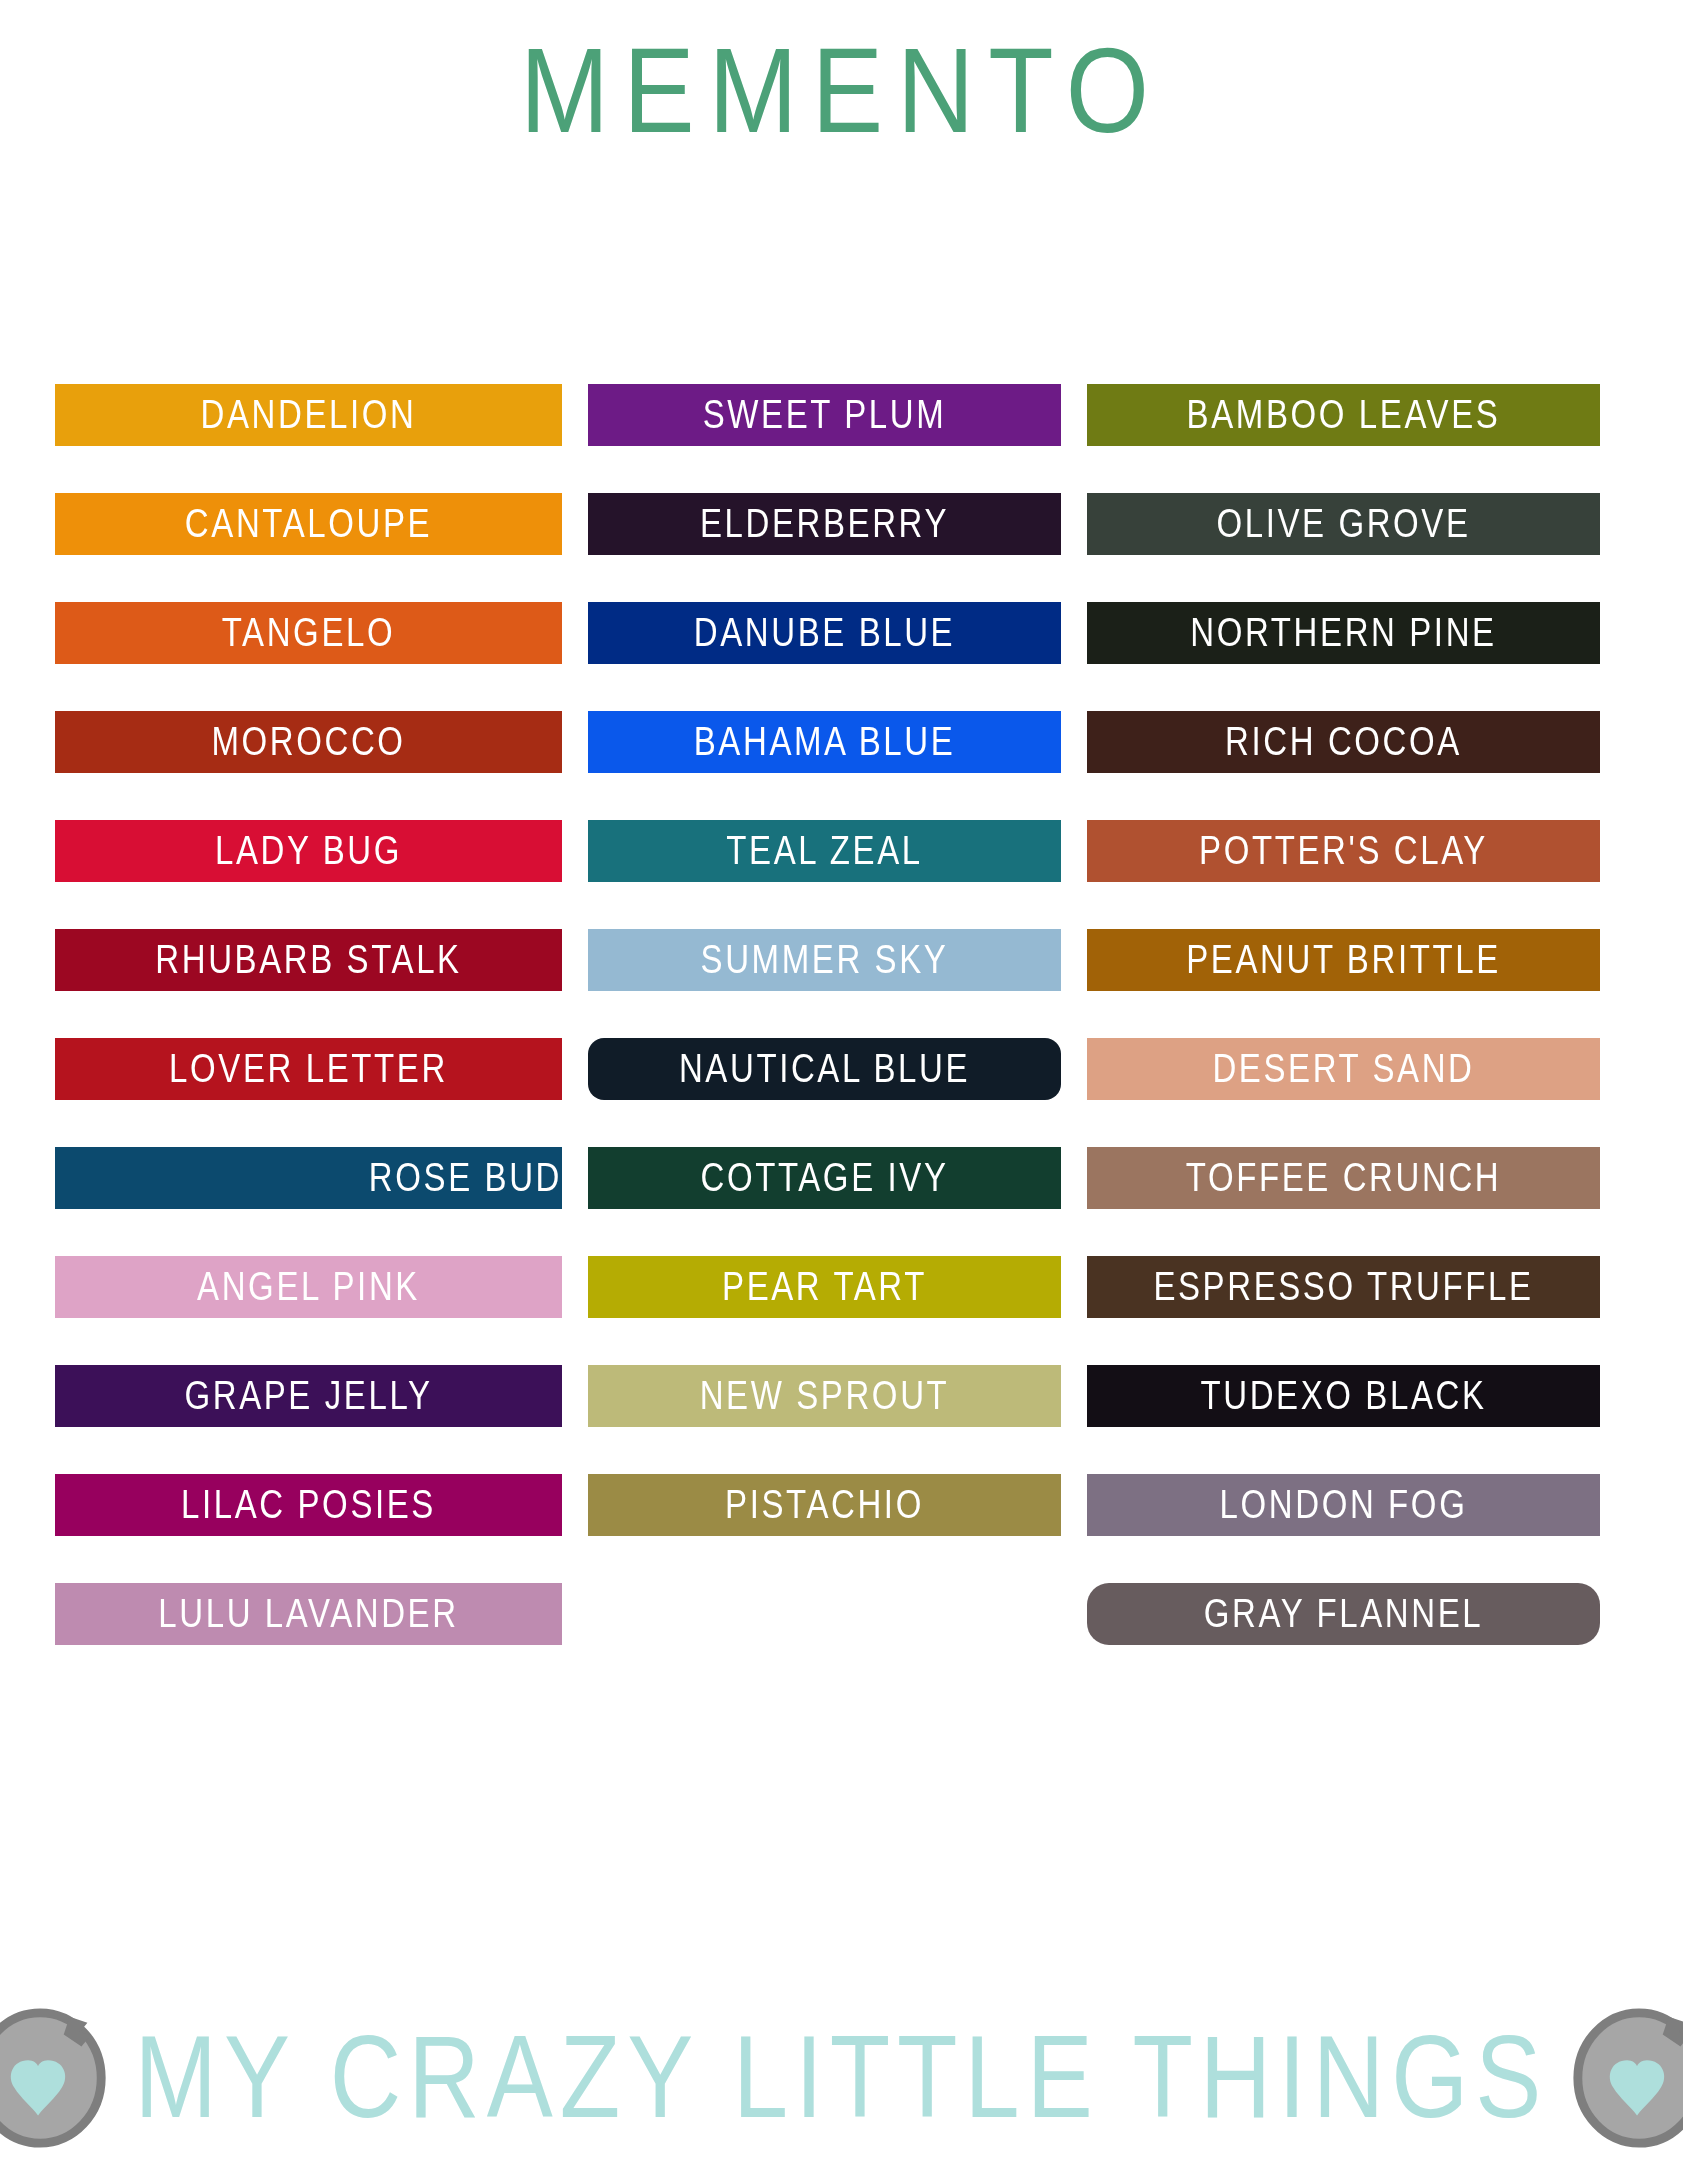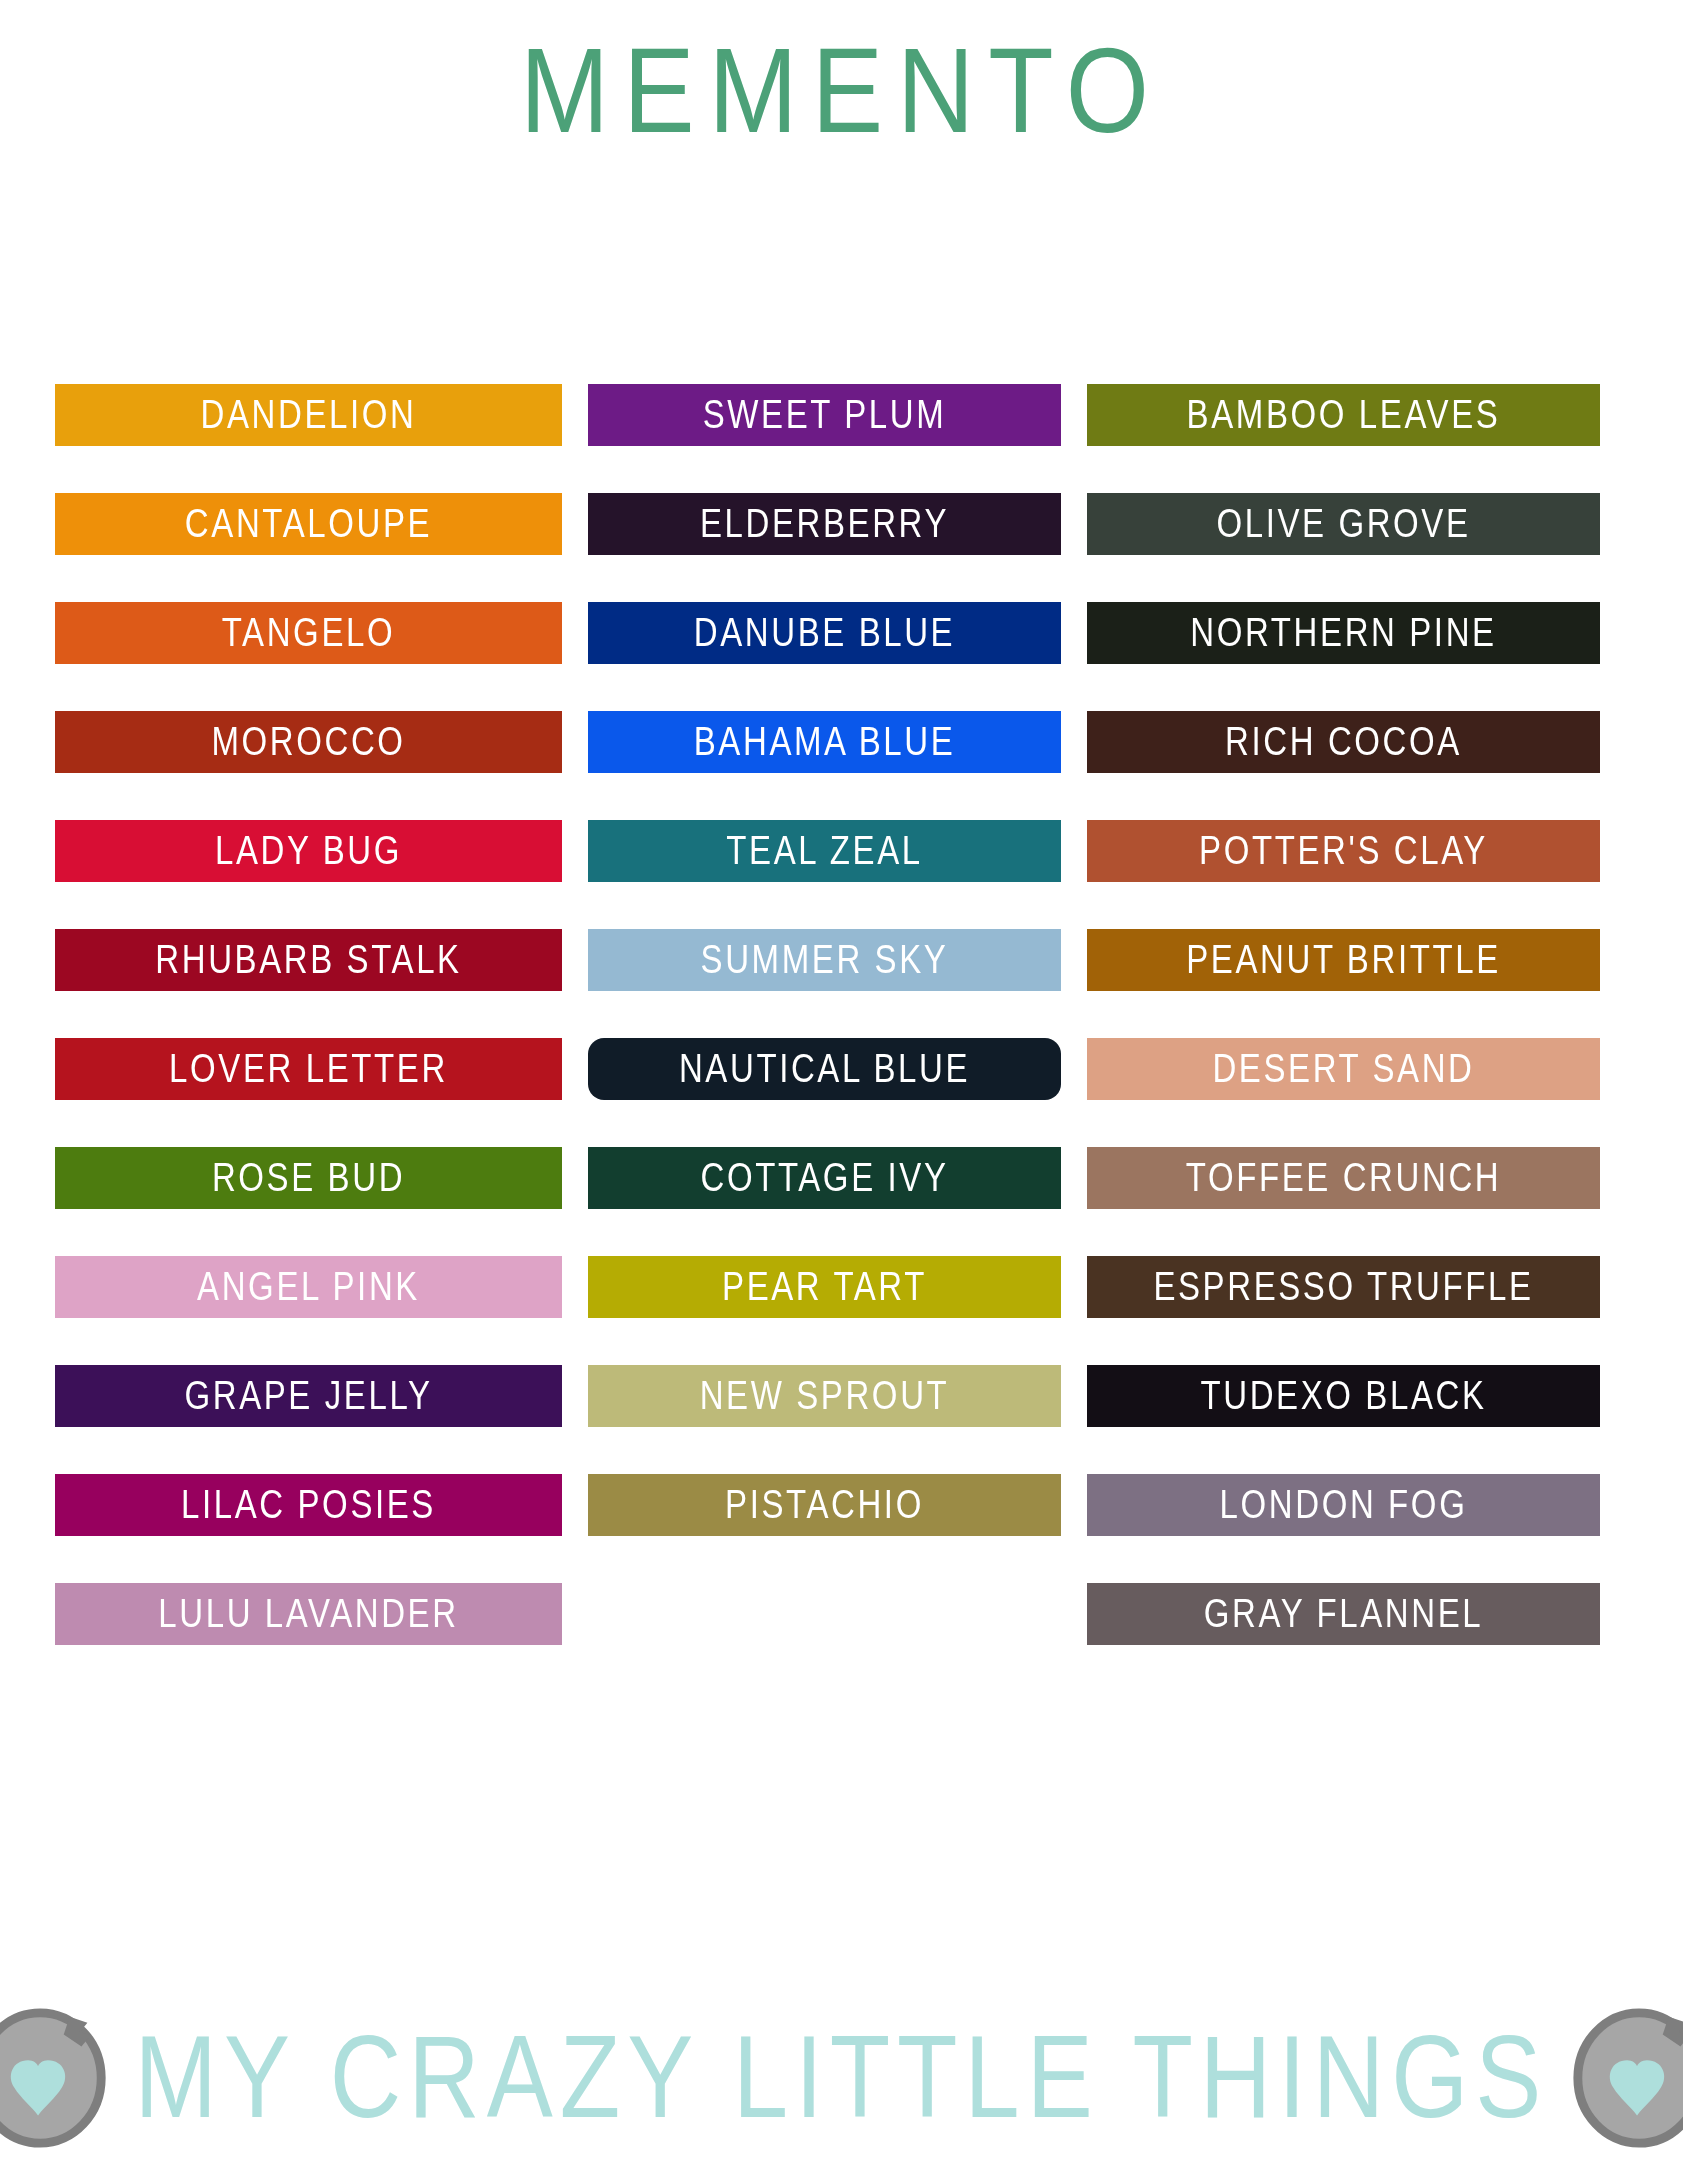--- a/index.html
+++ b/index.html
@@ -128,21 +128,21 @@
       </div>
       <div class="swatch" style="background-color: rgb(216, 14, 52);">
         <span class="swatch-label" style="color: rgb(255, 255, 255);">LADY BUG</span>
       </div>
       <div class="swatch" style="background-color: rgb(156, 7, 34);">
         <span class="swatch-label" style="color: rgb(255, 255, 255);">RHUBARB STALK</span>
       </div>
       <div class="swatch" style="background-color: rgb(181, 19, 30);">
         <span class="swatch-label" style="color: rgb(255, 255, 255);">LOVER LETTER</span>
       </div>
-      <div class="swatch" style="background-color: #4d7c0f;">
+      <div class="swatch" style="background-color: #0c4a6e; justify-content: flex-end;">
         <span class="swatch-label" style="color: rgb(255, 255, 255);">ROSE BUD</span>
       </div>
       <div class="swatch" style="background-color: rgb(222, 163, 198);">
         <span class="swatch-label" style="color: rgb(255, 255, 255);">ANGEL PINK</span>
       </div>
       <div class="swatch" style="background-color: rgb(60, 16, 88);">
         <span class="swatch-label" style="color: rgb(255, 255, 255);">GRAPE JELLY</span>
       </div>
       <div class="swatch" style="background-color: rgb(151, 0, 94);">
         <span class="swatch-label" style="color: rgb(255, 255, 255);">LILAC POSIES</span>
@@ -213,21 +213,21 @@
       </div>
       <div class="swatch" style="background-color: rgb(74, 51, 34);">
         <span class="swatch-label" style="color: rgb(255, 255, 255);">ESPRESSO TRUFFLE</span>
       </div>
       <div class="swatch" style="background-color: rgb(19, 14, 21);">
         <span class="swatch-label" style="color: rgb(255, 255, 255);">TUDEXO BLACK</span>
       </div>
       <div class="swatch" style="background-color: rgb(125, 112, 131);">
         <span class="swatch-label" style="color: rgb(255, 255, 255);">LONDON FOG</span>
       </div>
-      <div class="swatch" style="background-color: rgb(103, 92, 94);">
+      <div class="swatch" style="background-color: rgb(103, 92, 94); border-radius: 22px;">
         <span class="swatch-label" style="color: rgb(255, 255, 255);">GRAY FLANNEL</span>
       </div>
     </div>
 </div>
 
 <div class="footer">
   <span class="hoop">
     <svg viewBox="0 0 152 152" width="150" height="150" aria-hidden="true">
       <ellipse cx="74" cy="78" rx="62" ry="66" fill="#A6A6A6" stroke="#7E7E7E" stroke-width="9"></ellipse>
       <path d="M104 16 l18 6 -8 10 12 2 -10 12 -18 -12 z" fill="#7E7E7E"></path>

